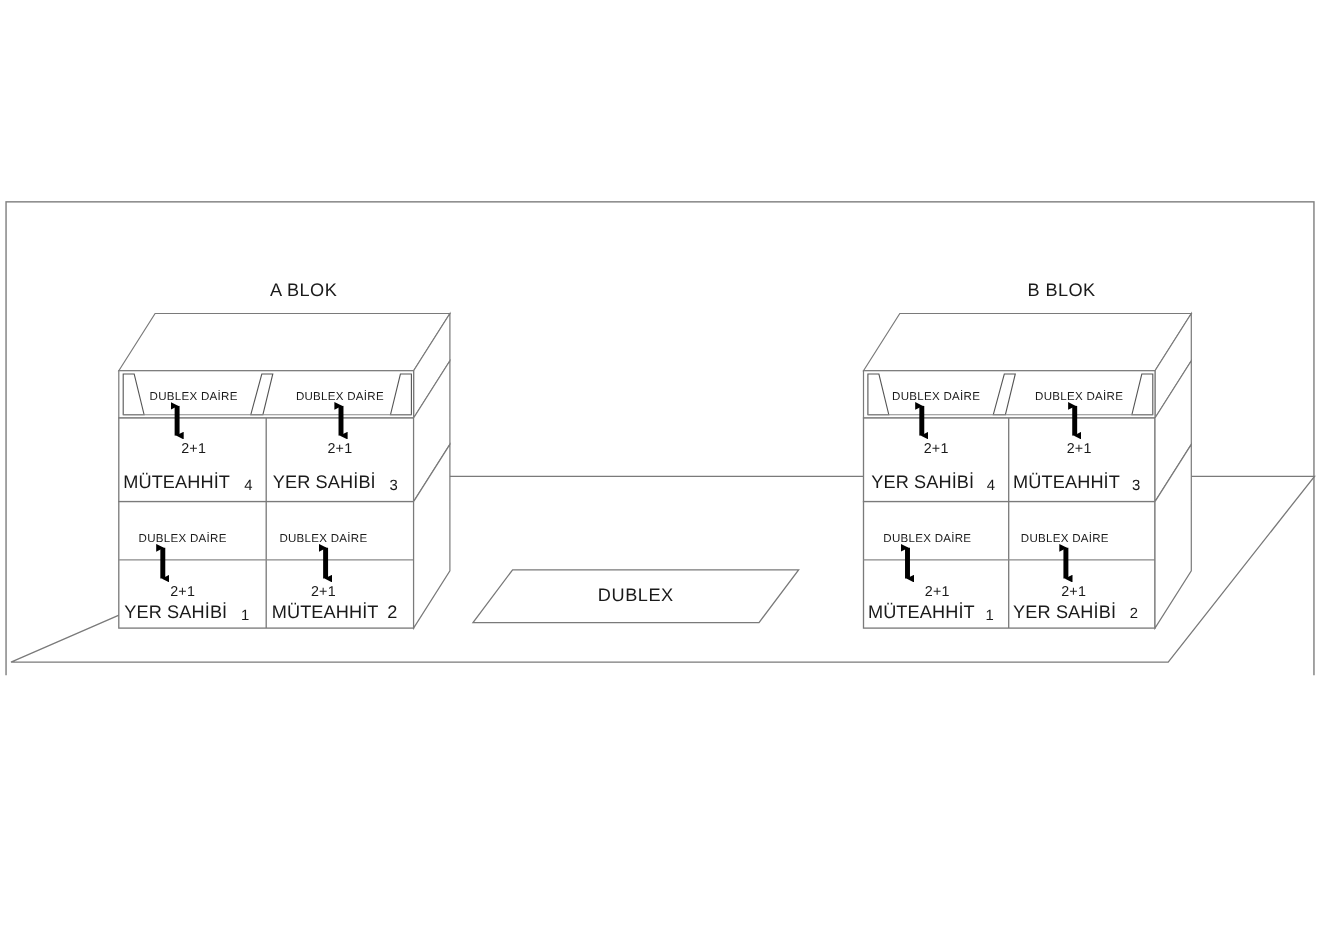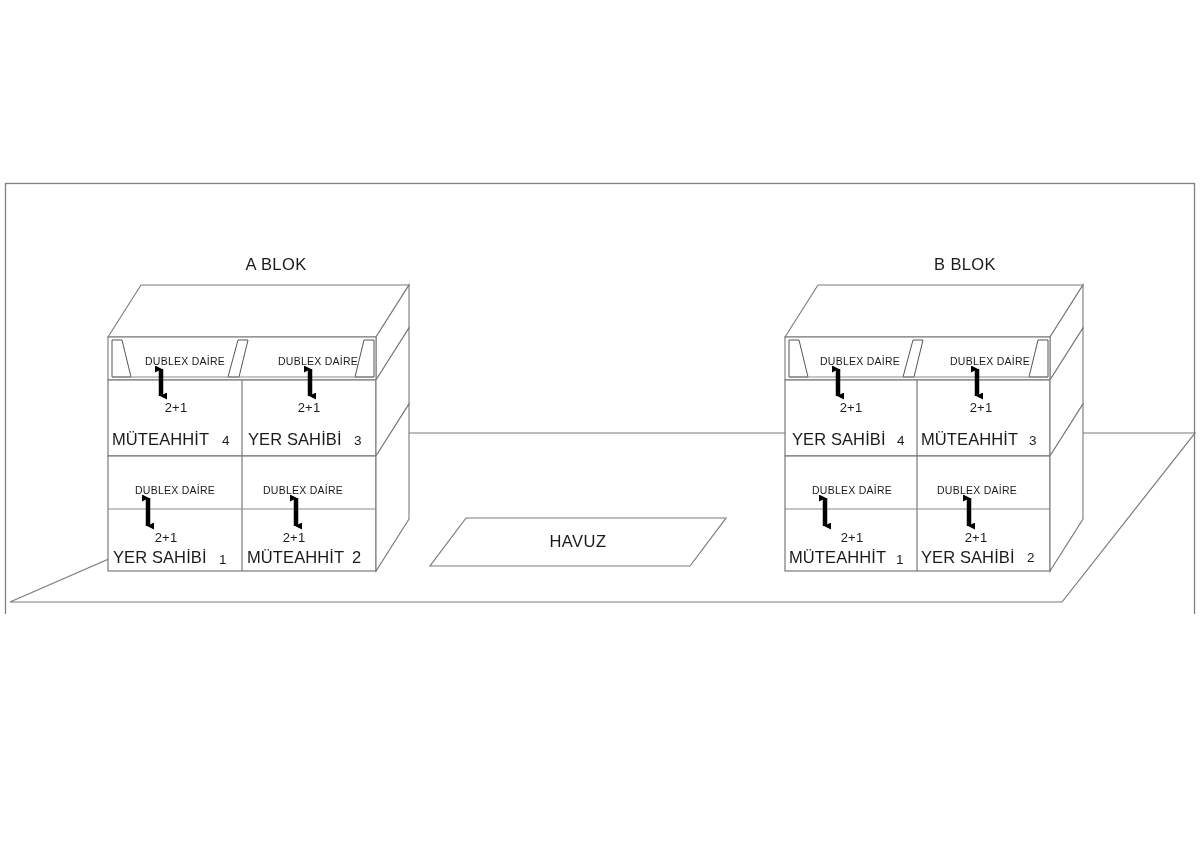--- a/index.html
+++ b/index.html
@@ -49,21 +49,20 @@
   .unit-type {
     font-size: 13px;
     letter-spacing: 0.2px;
   }
   .unit-num {
     font-size: 13.5px;
   }
   .duplex {
     font-size: 10.5px;
     letter-spacing: 0.25px;
-    padding-left: 18px;
   }
   .pool-label {
     font-size: 16.5px;
     letter-spacing: 0.5px;
   }
   .road-label {
     font-size: 16.5px;
     letter-spacing: 0.5px;
   }
 </style>
@@ -211,16 +210,16 @@
   <div class="lbl duplex center" style="left:843px; top:485px;">DUBLEX DAİRE</div>
   <div class="lbl unit-type center" style="left:852px; top:531px;">2+1</div>
   <div class="lbl unit-owner" style="left:789px; top:549px;">MÜTEAHHİT</div>
   <div class="lbl unit-num" style="left:896px; top:553px;">1</div>
 
   <div class="lbl duplex center" style="left:968px; top:485px;">DUBLEX DAİRE</div>
   <div class="lbl unit-type center" style="left:976px; top:531px;">2+1</div>
   <div class="lbl unit-owner" style="left:921px; top:549px;">YER SAHİBİ</div>
   <div class="lbl unit-num" style="left:1027px; top:551px;">2</div>
 
-  <div class="lbl pool-label center" style="left:578px; top:533px;">HAVUZ</div>
+  <div class="lbl pool-label center" style="left:578px; top:533px;">DUBLEX</div>
   <div class="lbl road-label center" style="left:563px; top:626px;margin-left:39px;">YOL</div>
 
 </div>
 
 </body></html>

